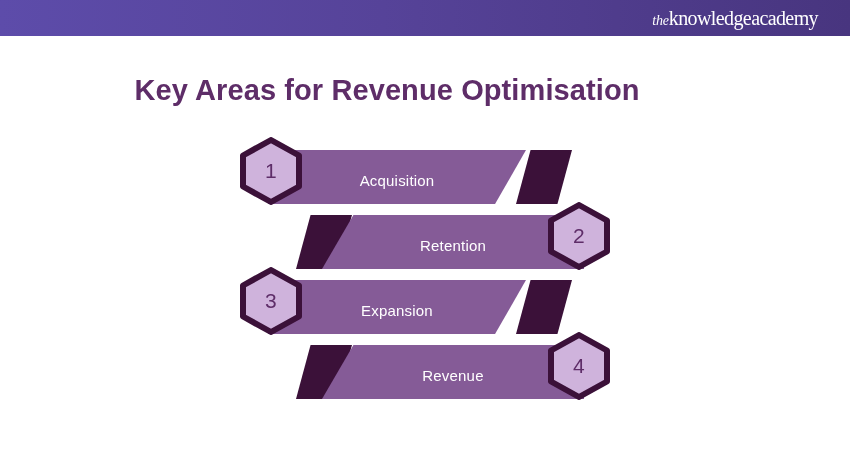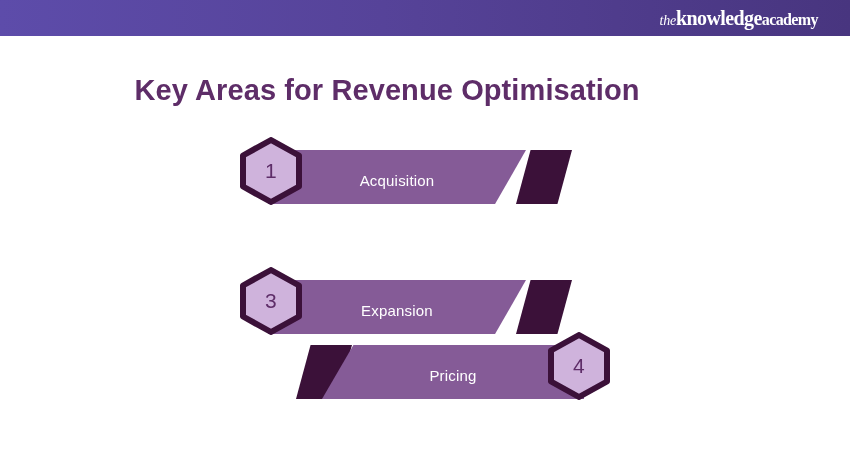--- a/index.html
+++ b/index.html
@@ -36,27 +36,27 @@
     line-height: 1;
     display: flex;
     align-items: baseline;
   }
   .logo-the {
     font-style: italic;
     font-size: 14px;
     letter-spacing: -0.2px;
   }
   .logo-knowledge {
-    font-weight: bold;
+    font-weight: normal;
     font-size: 20px;
     letter-spacing: -0.6px;
   }
   .logo-academy {
-    font-weight: bold;
-    font-size: 16px;
+    font-weight: normal;
+    font-size: 20px;
     letter-spacing: -0.6px;
   }
 
   
   .page-title {
     position: absolute;
     left: 0;
     top: 74px;
     width: 774px;
     text-align: center;
@@ -178,37 +178,48 @@
     <div class="bar bar-right"></div>
     <div class="bar-label label-right">Acquisition</div>
     <div class="hex hex-left">
       <svg width="68" height="68" viewBox="0 0 68 68">
         <polygon points="34,3 62,18.5 62,49.5 34,65 6,49.5 6,18.5" fill="#cfb3dc" stroke="#3b1139" stroke-width="6" stroke-linejoin="round"></polygon>
       </svg>
       <div class="hex-num">1</div>
     </div>
   </div>
 
+  <div class="row row-2">
+    <div class="accent accent-left"></div>
+    <div class="bar bar-left"></div>
+    <div class="bar-label label-left">Retention</div>
+    <div class="hex hex-right">
+      <svg width="68" height="68" viewBox="0 0 68 68">
+        <polygon points="34,3 62,18.5 62,49.5 34,65 6,49.5 6,18.5" fill="#cfb3dc" stroke="#3b1139" stroke-width="6" stroke-linejoin="round"></polygon>
+      </svg>
+      <div class="hex-num">2</div>
+    </div>
+  </div>
 
   <div class="row row-3">
     <div class="accent accent-right"></div>
     <div class="bar bar-right"></div>
     <div class="bar-label label-right">Expansion</div>
     <div class="hex hex-left">
       <svg width="68" height="68" viewBox="0 0 68 68">
         <polygon points="34,3 62,18.5 62,49.5 34,65 6,49.5 6,18.5" fill="#cfb3dc" stroke="#3b1139" stroke-width="6" stroke-linejoin="round"></polygon>
       </svg>
       <div class="hex-num">3</div>
     </div>
   </div>
 
   <div class="row row-4">
     <div class="accent accent-left"></div>
     <div class="bar bar-left"></div>
-    <div class="bar-label label-left">Pricing</div>
+    <div class="bar-label label-left">Revenue</div>
     <div class="hex hex-right">
       <svg width="68" height="68" viewBox="0 0 68 68">
         <polygon points="34,3 62,18.5 62,49.5 34,65 6,49.5 6,18.5" fill="#cfb3dc" stroke="#3b1139" stroke-width="6" stroke-linejoin="round"></polygon>
       </svg>
       <div class="hex-num">4</div>
     </div>
   </div>
 
 </div>
 

